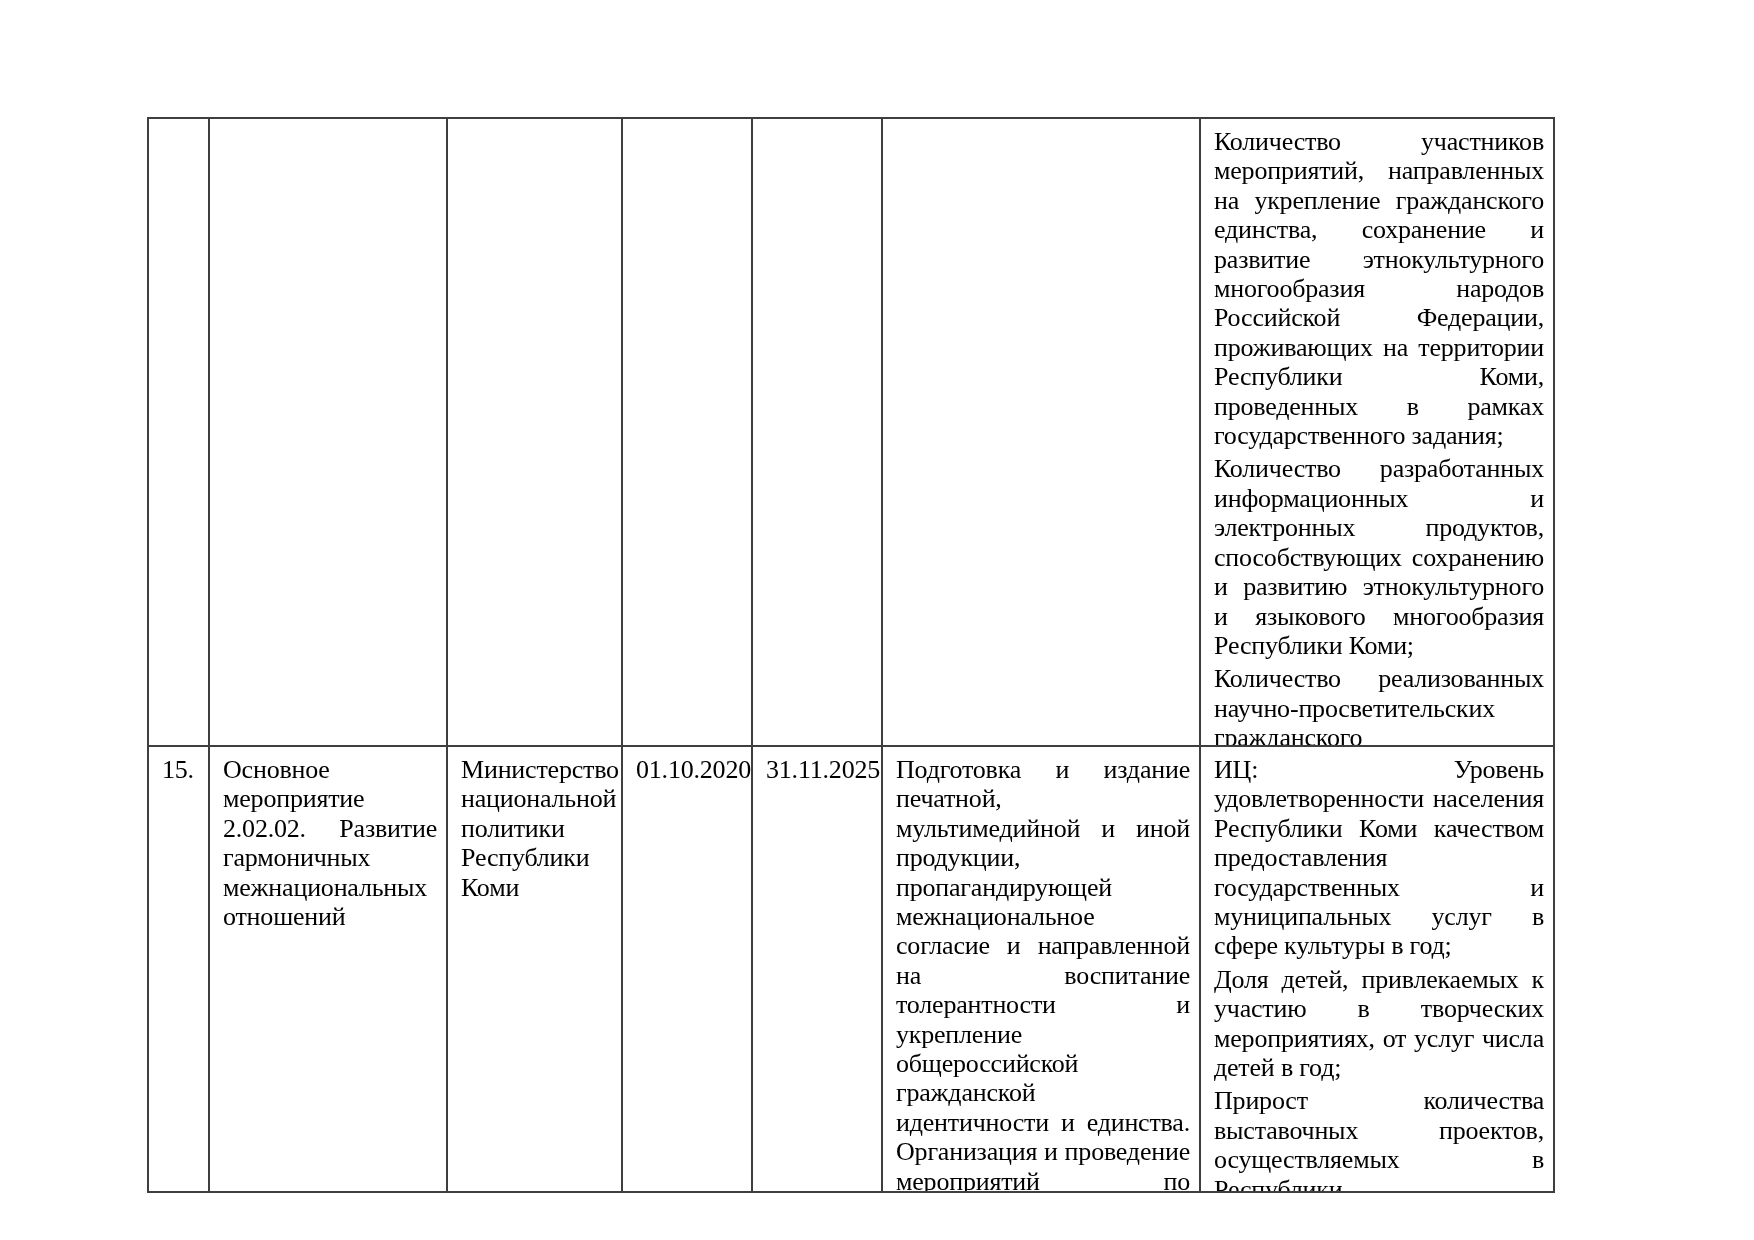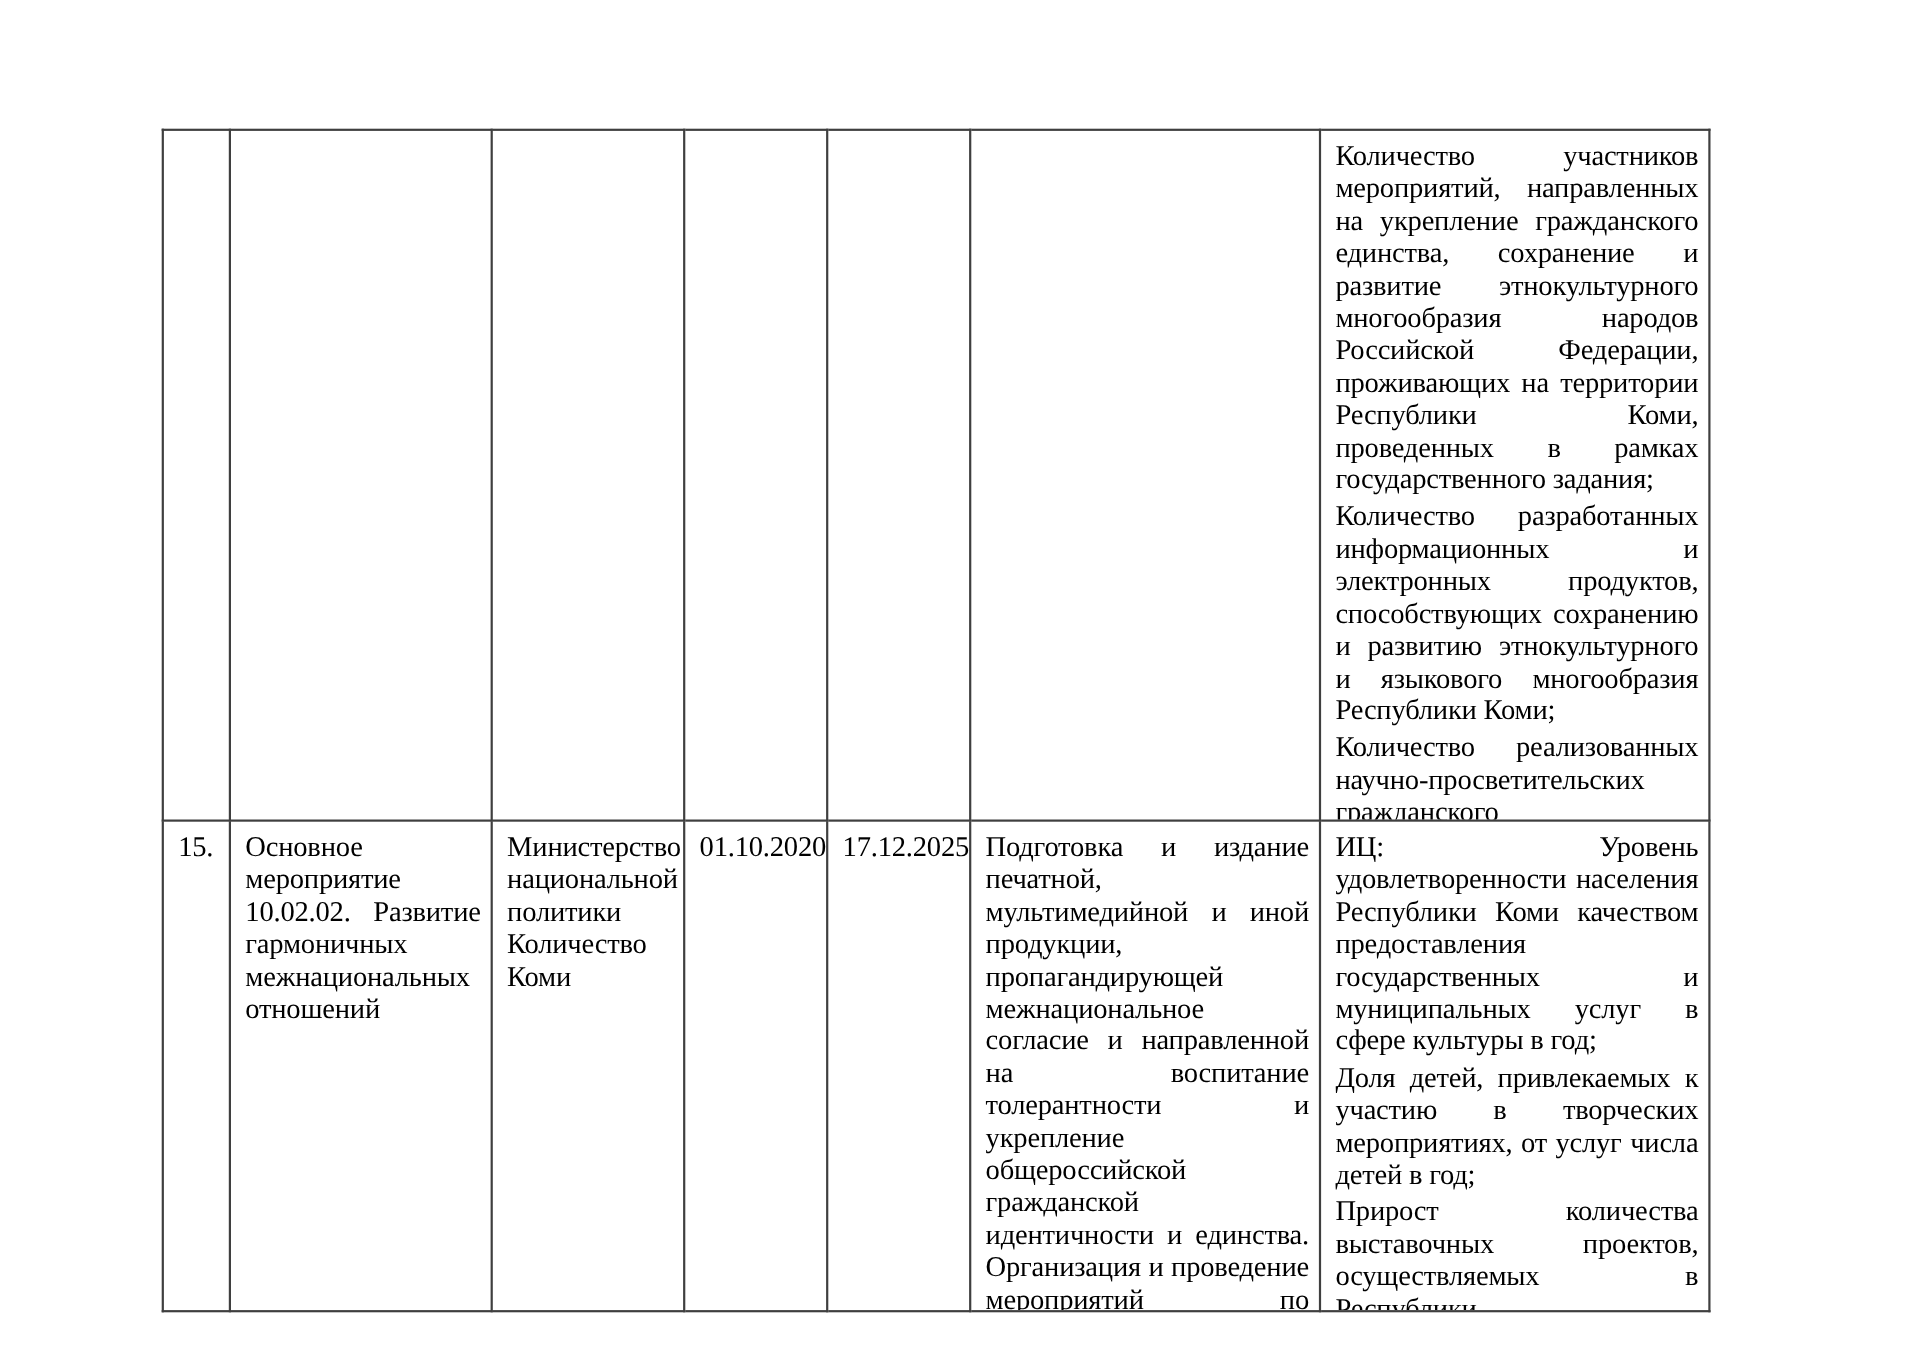--- a/index.html
+++ b/index.html
@@ -93,36 +93,36 @@
         </td>
       </tr>
       <tr class="r1">
         <td>
           <div class="cellbox">
               <p>15.</p>
             </div>
         </td>
         <td>
           <div class="cellbox just">
-              <p>Основное мероприятие 10.02.02. Развитие гармоничных межнациональных отношений</p>
+              <p>Основное мероприятие 2.02.02. Развитие гармоничных межнациональных отношений</p>
             </div>
         </td>
         <td>
           <div class="cellbox">
-              <p>Министерство национальной политики Количество Коми</p>
+              <p>Министерство национальной политики Республики Коми</p>
             </div>
         </td>
         <td>
           <div class="cellbox nowrap">
               <p>01.10.2020</p>
             </div>
         </td>
         <td>
           <div class="cellbox nowrap">
-              <p>17.12.2025</p>
+              <p>31.11.2025</p>
             </div>
         </td>
         <td>
           <div class="cellbox just">
               <p>Подготовка и издание печатной, мультимедийной и иной продукции, пропагандирующей межнациональное согласие и направленной на воспитание толерантности и укрепление общероссийской гражданской идентичности и единства. Организация и проведение мероприятий по сохранению и развитию этнокультурного</p>
             </div>
         </td>
         <td>
           <div class="cellbox just">
             <p>ИЦ: Уровень удовлетворенности населения Республики Коми качеством предоставления государственных и муниципальных услуг в сфере культуры в год;</p>

